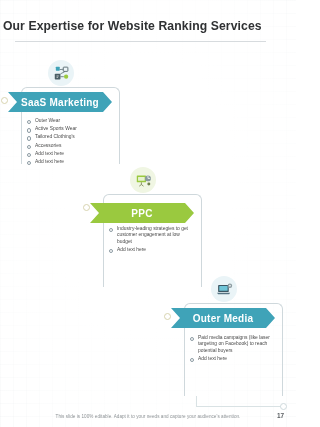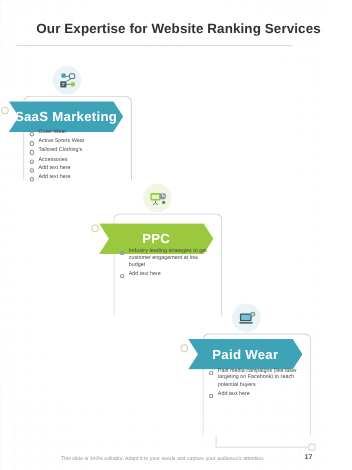--- a/index.html
+++ b/index.html
@@ -36,21 +36,21 @@
   .bg-fade {
     position: absolute;
     inset: 0;
     background: radial-gradient(ellipse at 50% 45%, #ffffff 40%, rgba(255,255,255,0.86) 72%, rgba(255,255,255,0.55) 100%);
     pointer-events: none;
   }
 
   
   #title {
     position: absolute;
-    left: 33px;
+    left: 3px;
     top: 19px;
     font-size: 12.2px;
     font-weight: bold;
     letter-spacing: 0.1px;
     color: #2f3133;
     white-space: nowrap;
   }
   #title-rule {
     position: absolute;
     left: 15px;
@@ -69,26 +69,26 @@
     border: 1px solid #cfd8dc;
     border-top-left-radius: 6px;
     border-top-right-radius: 6px;
     border-bottom: none;
     background: transparent;
   }
 
   
   .ribbon {
     position: absolute;
-    height: 28px;
+    height: 20px;
     display: flex;
     align-items: center;
     justify-content: center;
     color: #ffffff;
-    font-size: 12px;
+    font-size: 10px;
     font-weight: bold;
     letter-spacing: 0.25px;
     clip-path: polygon(0% 0%, calc(100% - 9px) 0%, 100% 50%, calc(100% - 9px) 100%, 0% 100%, 9px 50%);
     white-space: nowrap;
   }
   .ribbon-label { pointer-events: none; }
 
   
   .icon-circle {
     position: absolute;
@@ -274,21 +274,21 @@
         <circle cx="19.6" cy="6.6" r="3.2" fill="#8a9a9f"></circle>
         <path d="M18.2 6.6 h2.8 M19.6 5.2 v2.8" stroke="#ffffff" stroke-width="1"></path>
       </svg>
     </div>
 
     <div class="card" style="left:184px; top:303px; width:97px; height:92px;"></div>
 
     <div class="ring" style="left:164px; top:313px;"></div>
 
     <div class="ribbon" style="left:171px; top:308px; width:104px; background:#3fa3b8;">
-      <span class="ribbon-label">Paid Wear</span>
+      <span class="ribbon-label">Outer Media</span>
     </div>
 
     <ul class="bullets" style="left:189px; top:335px; width:85px;">
       <li class="para">Paid media campaigns (like laser targeting on Facebook) to reach potential buyers</li>
       <li>Add text here</li>
     </ul>
   </div>
 
   <div id="footer-rule-wrap">
     <div class="vtick"></div>

